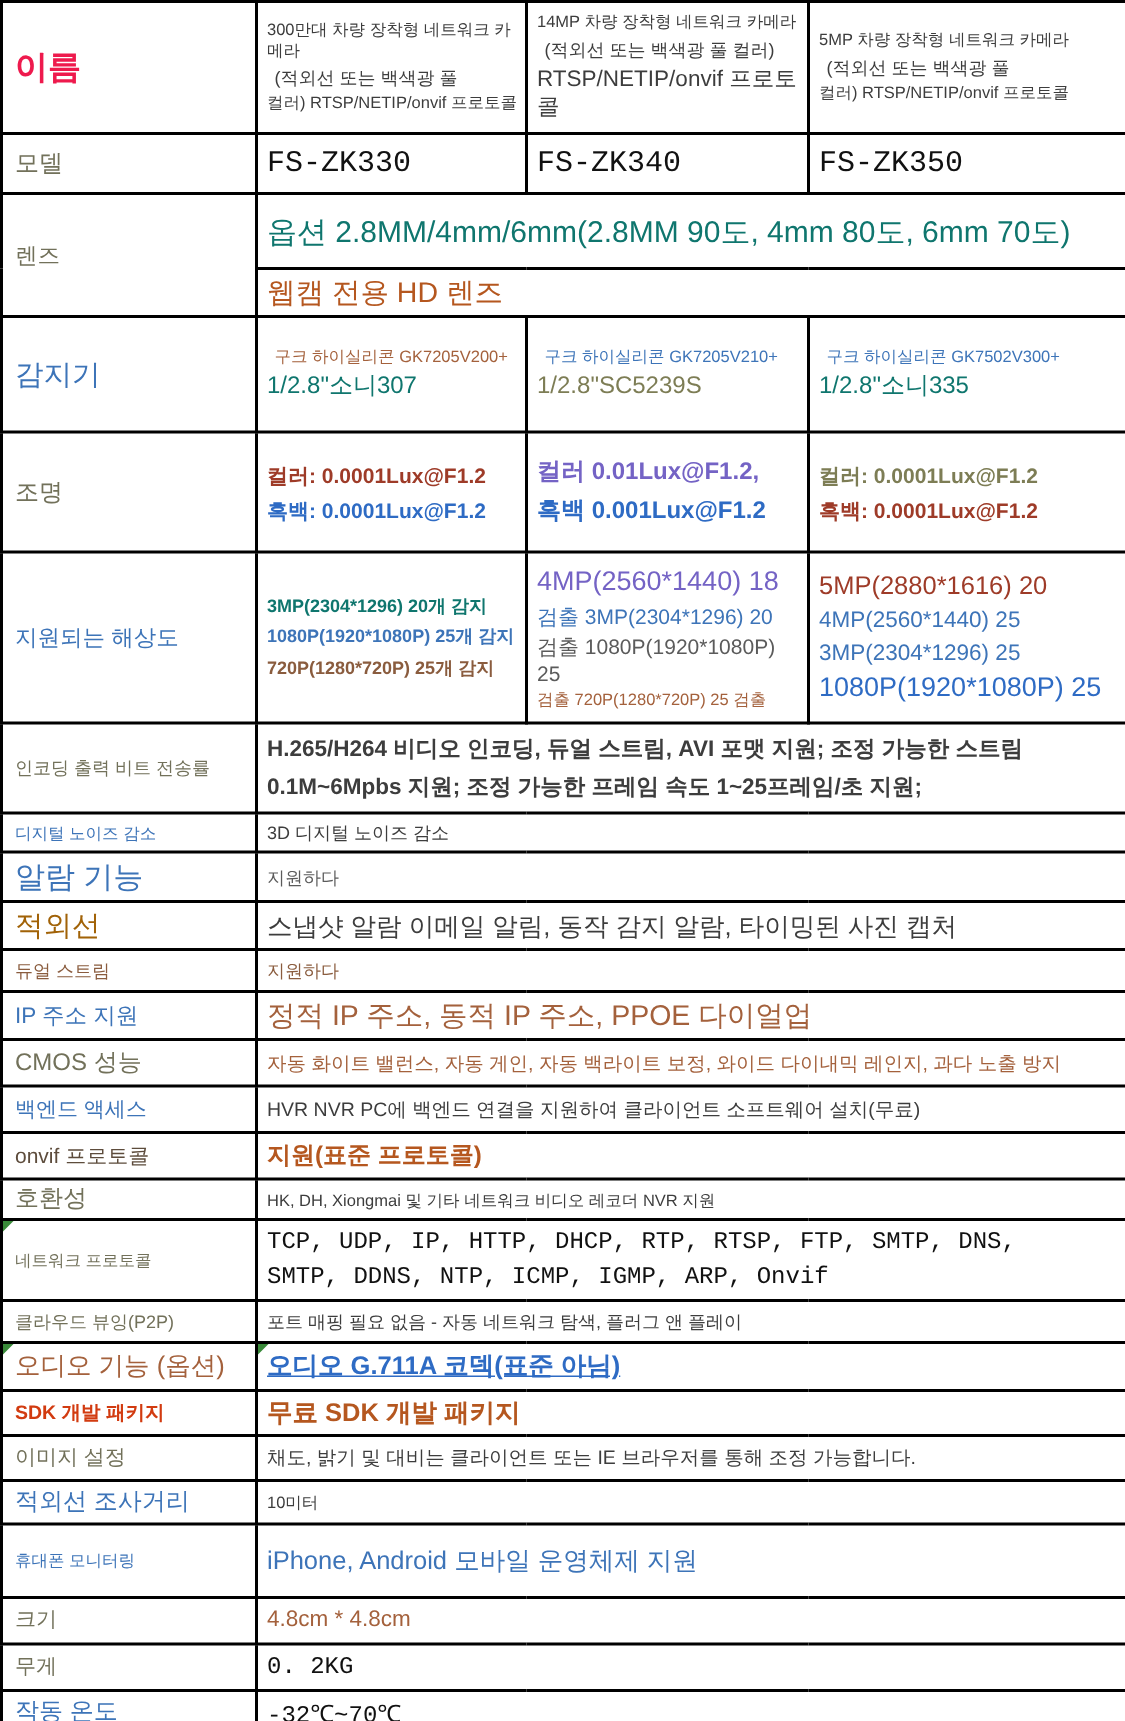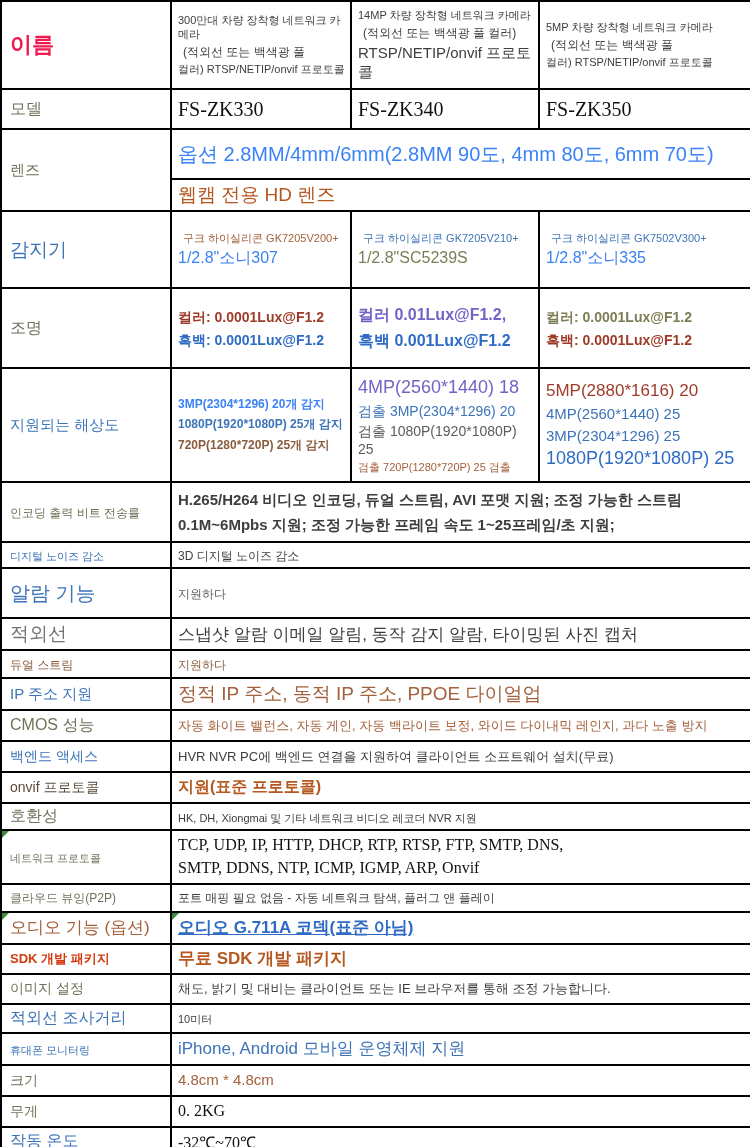--- a/index.html
+++ b/index.html
@@ -4,39 +4,39 @@
 <style>
   html,body{margin:0;padding:0;background:#fff;}
   body{width:750px;font-family:"Liberation Sans","DejaVu Sans",sans-serif;color:#3d3d3d;}
   table{border-collapse:collapse;width:750px;table-layout:fixed;background:#fff;}
   td{border:2px solid #000;vertical-align:middle;padding:2px 6px;overflow:hidden;position:relative;}
   .lblc{padding-left:8px;}
   
   .c-red{color:#ee1a4d}
   .c-steel{color:#3d74b8}
   .c-blue{color:#2e6bc4}
-  .c-lblue{color:#3b82f6}
+  .c-lblue{color:#0f766e}
   .c-olive{color:#72715a}
   .c-brown{color:#a4613c}
   .c-orange{color:#b5571f}
   .c-sdkred{color:#d23b10}
   .c-purple{color:#7463c5}
   .c-darkred{color:#9e3b28}
   .c-dark{color:#3d3d3d}
   .c-gray{color:#5b5b5b}
   .c-tan{color:#7d7d55}
-  .c-irbrown{color:#737373}
+  .c-irbrown{color:#a16207}
   .c-onvif{color:#5d4c3c}
   .c-dualbrown{color:#8a5c3e}
   .c-power2{color:#5668a0}
   .c-black{color:#111}.s11{font-size:11px}.s12{font-size:12px}.s13{font-size:13px}
   .s14{font-size:14px}.s15{font-size:15px}.s16{font-size:16px}.s17{font-size:17px}
   .s18{font-size:18px}.s19{font-size:19px}.s20{font-size:20px}.s22{font-size:22px}
   .b{font-weight:bold}
-  .mono{font-family:Liberation Serif, serif;white-space:pre-wrap;}
+  .mono{font-family:Liberation Mono, monospace;white-space:pre-wrap;}
   .hdr div{line-height:1.25;margin:3px 0;}
   .hdr{vertical-align:middle;padding:4px 2px 4px 6px;}
   .ind{padding-left:5px;}
   .u{text-decoration:underline;font-weight:bold;}
   .line{line-height:1.3;margin:2px 0;}
   .gap{margin:5px 0;font-weight:bold;}
   .tri{position:absolute;top:0;left:0;width:0;height:0;border-top:7px solid #3a8a3a;border-right:7px solid transparent;}
 </style>
 </head>
 <body>
@@ -165,21 +165,21 @@
 
   <tr style="height:26px">
     <td class="lblc">
       <span class="c-steel s11">디지털 노이즈 감소</span>
     </td>
     <td colspan="3">
       <span class="s12 c-dark">3D 디지털 노이즈 감소</span>
     </td>
   </tr>
 
-  <tr style="height:50px">
+  <tr style="height:33px">
     <td class="lblc">
       <span class="c-steel s20">알람 기능</span>
     </td>
     <td colspan="3">
       <span class="s12 c-gray">지원하다</span>
     </td>
   </tr>
 
   <tr style="height:32px">
     <td class="lblc">
@@ -295,21 +295,21 @@
 
   <tr style="height:29px">
     <td class="lblc">
       <span class="c-steel s16">적외선 조사거리</span>
     </td>
     <td colspan="3">
       <span class="s11 c-dark">10미터</span>
     </td>
   </tr>
 
-  <tr style="height:32px">
+  <tr style="height:49px">
     <td class="lblc">
       <span class="c-steel s11">휴대폰 모니터링</span>
     </td>
     <td colspan="3">
       <span class="s17 c-steel">iPhone, Android 모바일 운영체제 지원</span>
     </td>
   </tr>
 
   <tr style="height:31px">
     <td class="lblc">

